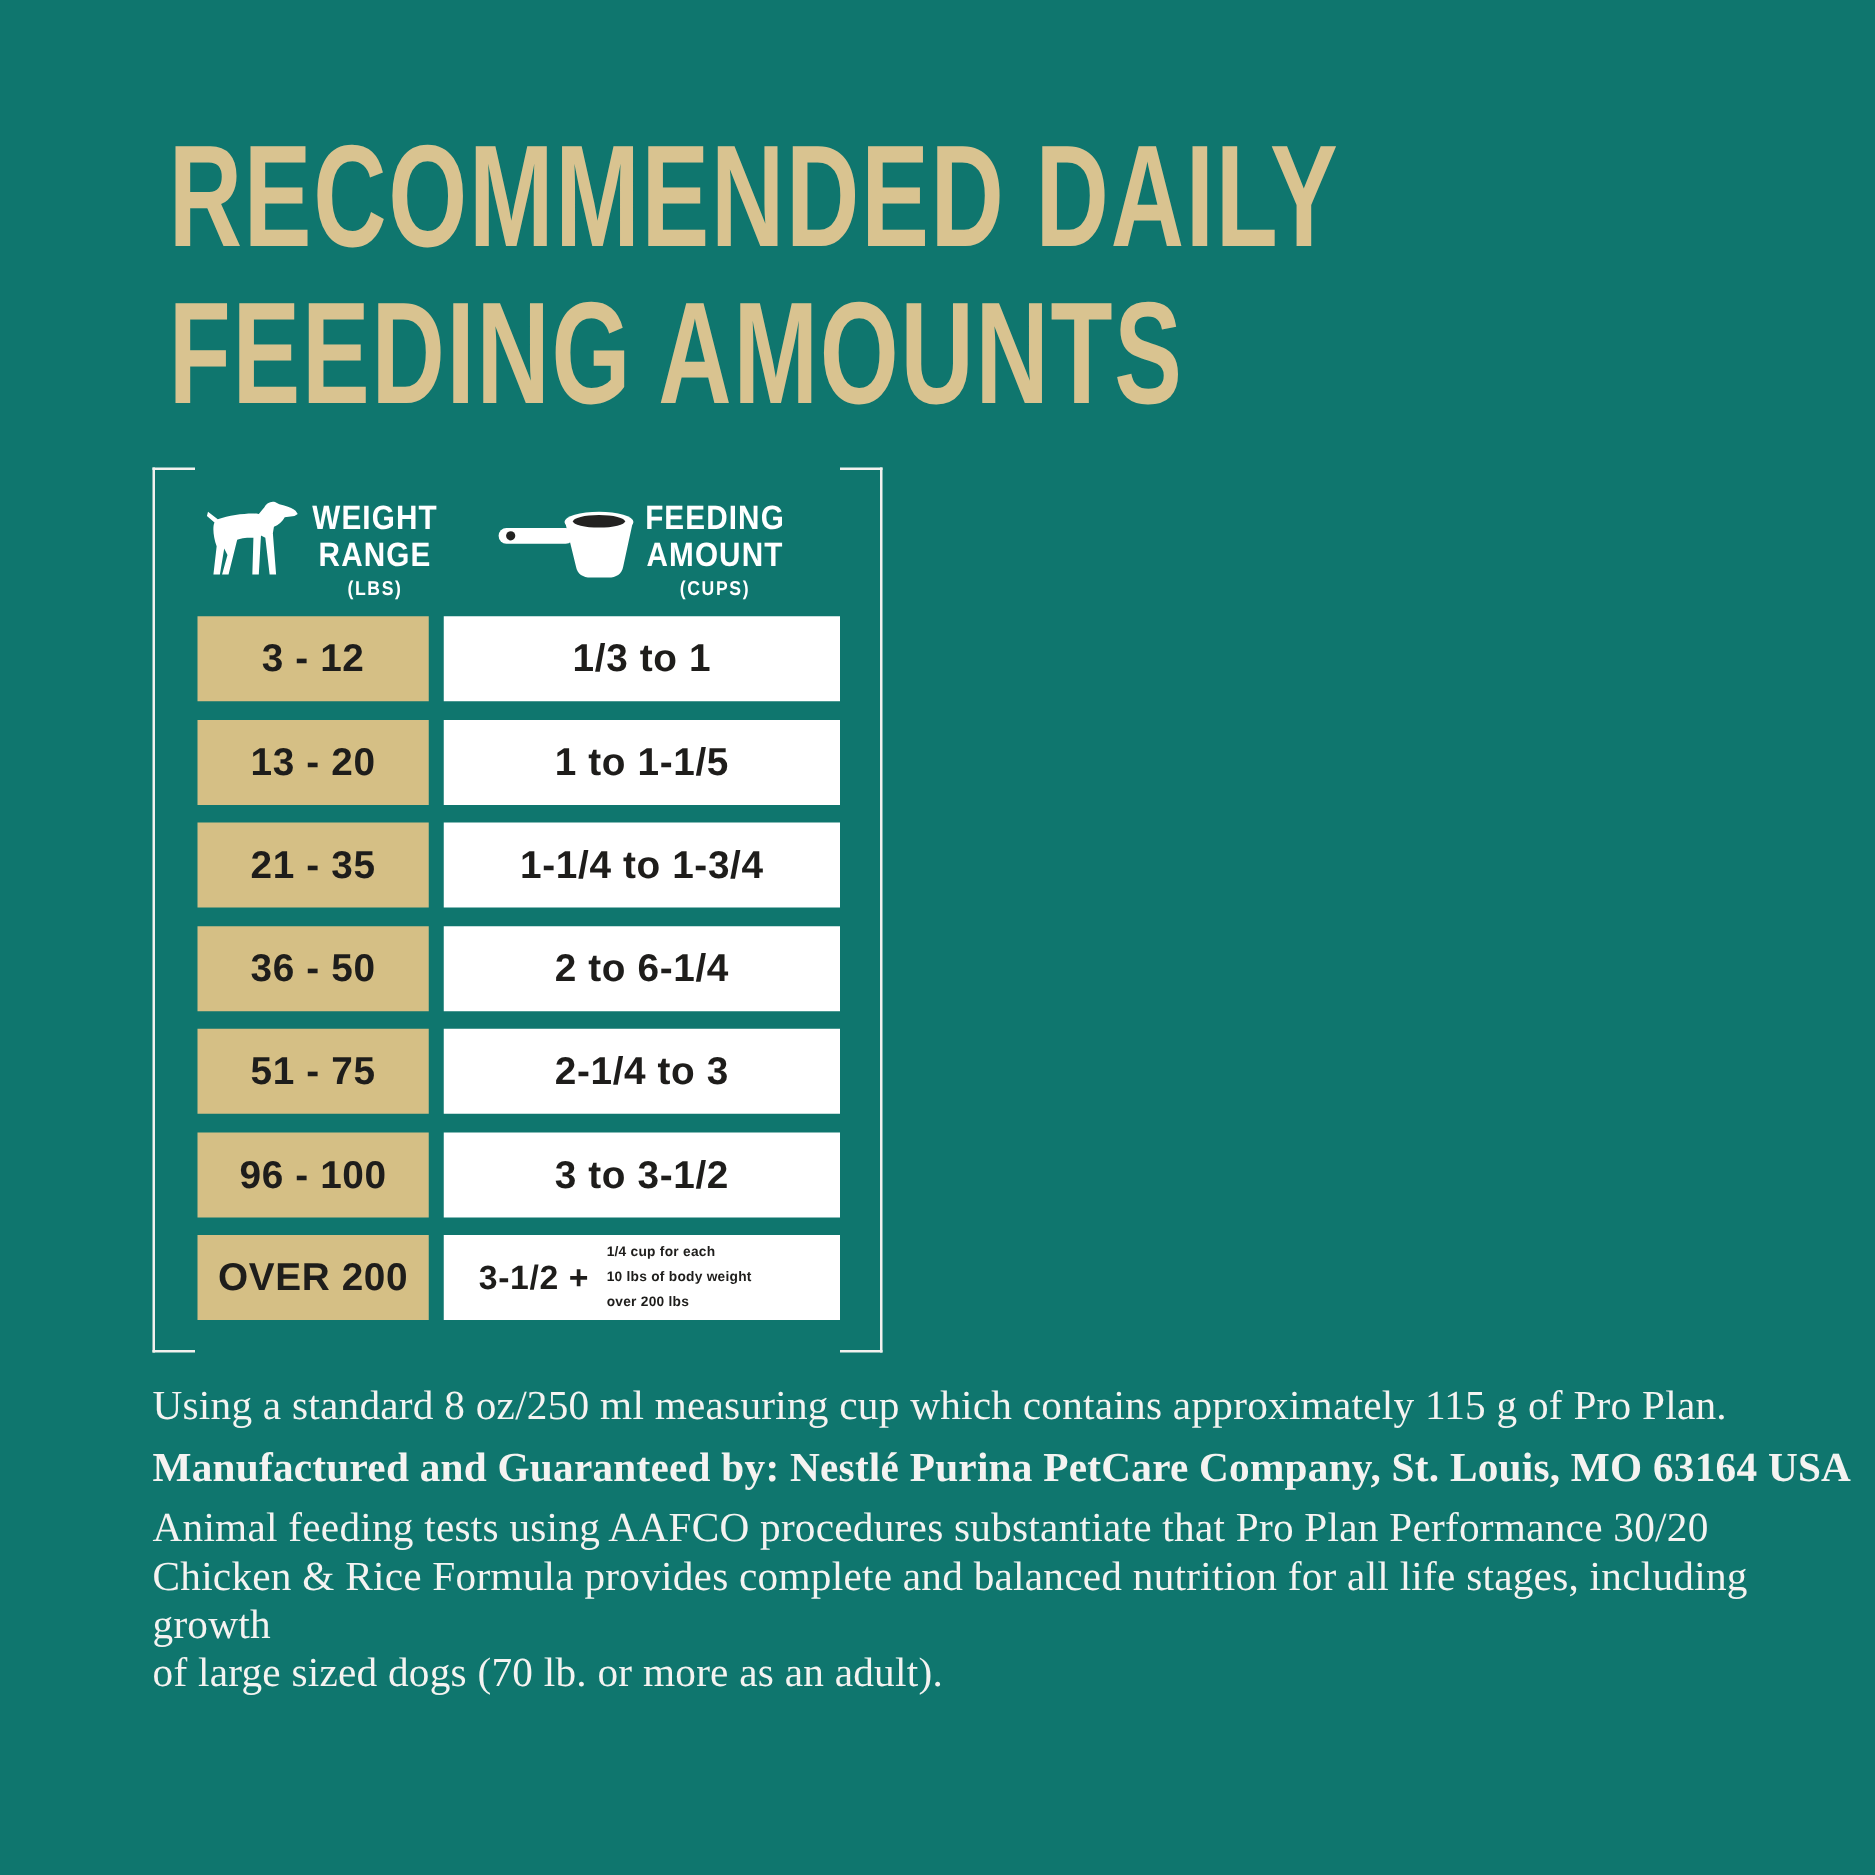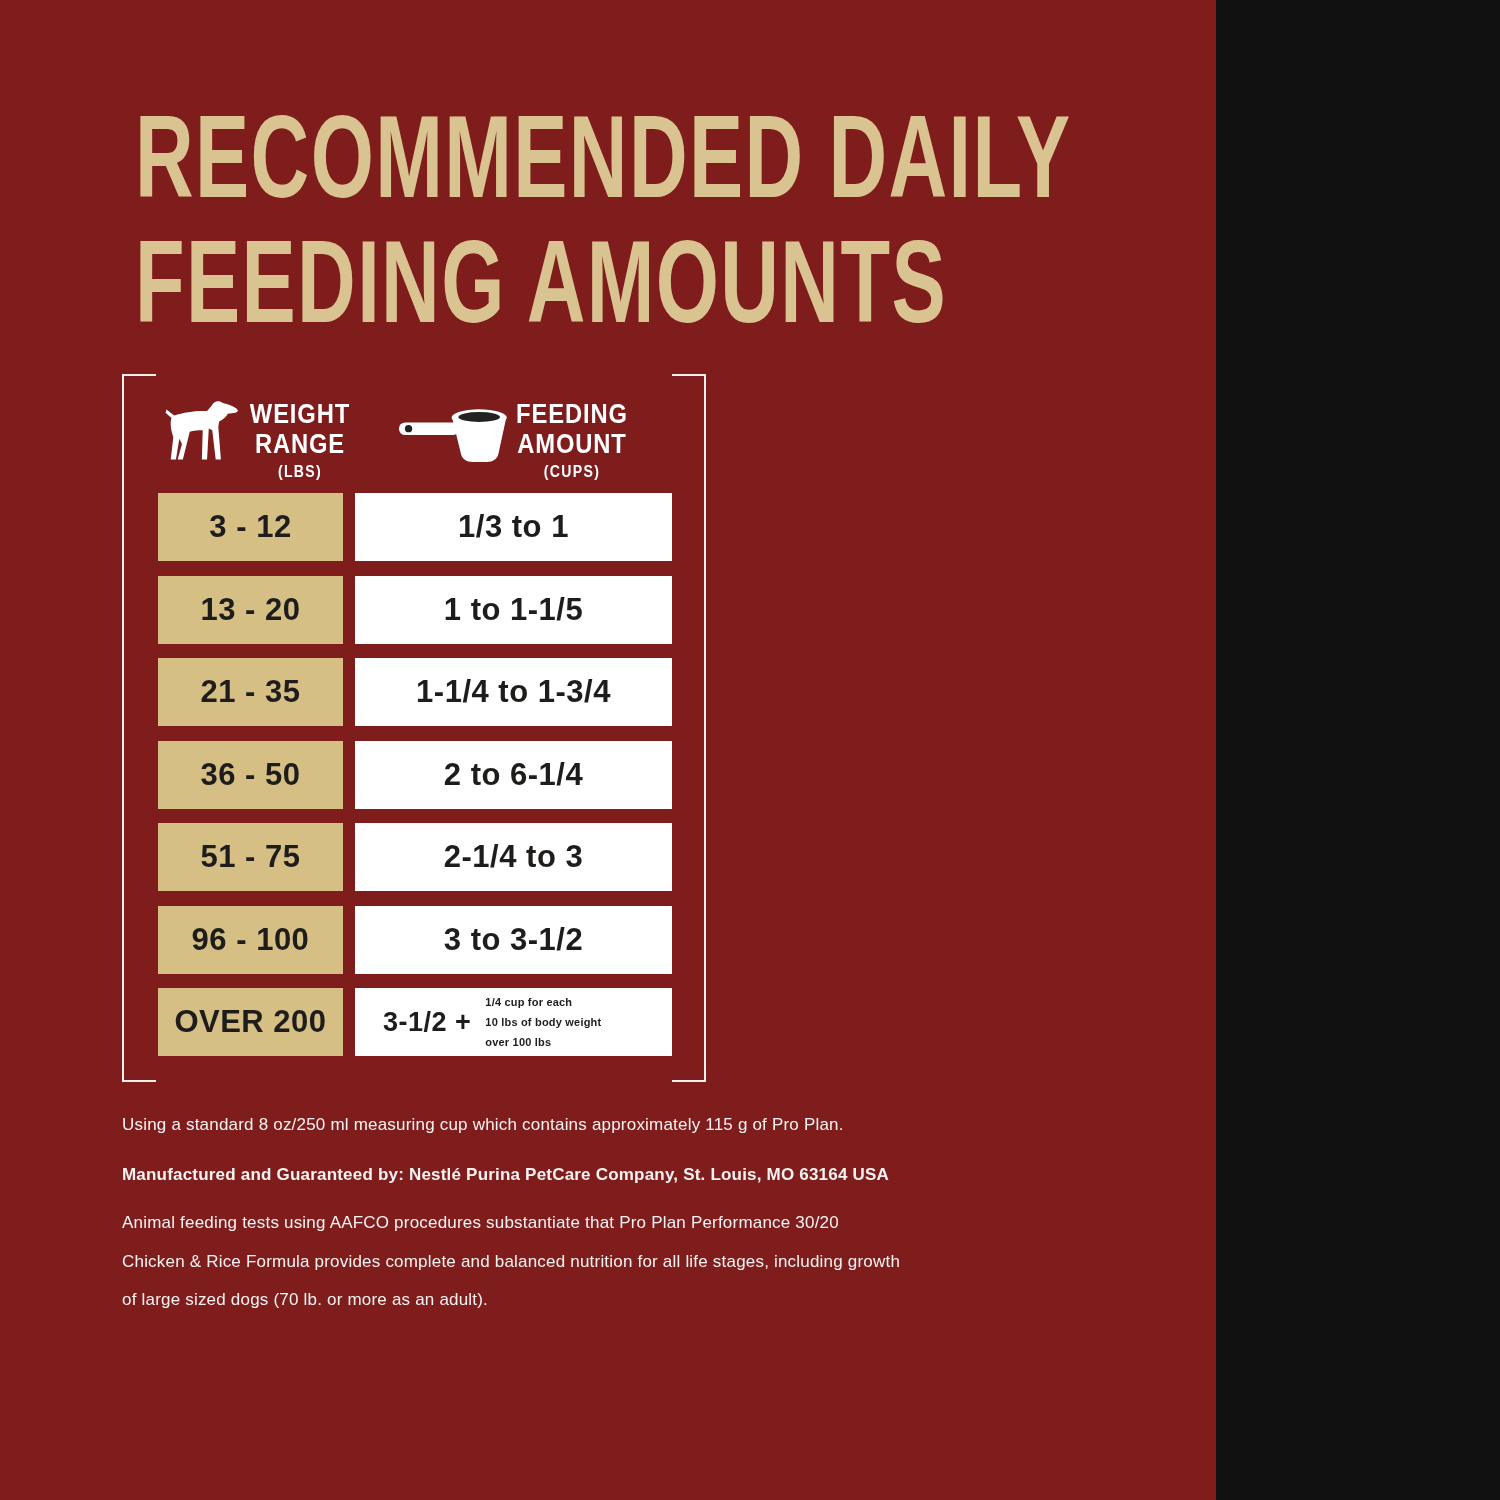--- a/index.html
+++ b/index.html
@@ -1,18 +1,18 @@
 <!DOCTYPE html>
 <html><head>
 <meta charset="utf-8">
 <style>
   html,body { margin:0; padding:0; background:#111; }
   .canvas {
-    position:relative; width:1216px; height:1500px;
-    background:#7f1d1d; overflow:hidden;
+    position:relative; width:1500px; height:1500px;
+    background:#0f766e; overflow:hidden;
     font-family:"Liberation Sans", sans-serif;
   }
 
   
   .title {
     position:absolute; left:135px; top:95px; margin:0;
     font-size:116px; font-weight:700; line-height:125px;
     letter-spacing:2px; color:#d9c390; white-space:nowrap;
     transform:scaleX(0.70); transform-origin:0 0;
   }
@@ -51,21 +51,21 @@
   .cell.gold  { width:185px; background:#d5bf85;text-align:center; }
   .cell.white { width:317px; background:#ffffff; }
   .cell.white.split { justify-content:flex-start; padding-left:28px; box-sizing:border-box; }
   .big-amount { font-size:27px; white-space:nowrap; }
   .note { margin-left:14px; text-align:left; }
   .note span { display:block; font-size:11px; line-height:20px; font-weight:700; letter-spacing:0.2px; }
 
   
   .foot {
     position:absolute; left:122px; margin:0;
-    color:#f4f3f1; font-size:17px; line-height:30px; letter-spacing:0.2px;
+    color:#f4f3f1; font-size:33px; line-height:30px; letter-spacing:0.2px;font-family:Liberation Serif, serif;
   }
   .foot.note-line { top:1110px; }
   .foot.manu { top:1160px; font-weight:700; }
   .foot.aafco { top:1204px; line-height:38.5px; }
 </style>
 </head>
 <body>
 
 <div class="canvas">
 
@@ -124,21 +124,21 @@
       <div class="cell gold">96 - 100</div>
       <div class="cell white">3 to 3-1/2</div>
     </div>
     <div class="row">
       <div class="cell gold">OVER 200</div>
       <div class="cell white split">
         <span class="big-amount">3-1/2 +</span>
         <span class="note">
           <span>1/4 cup for each</span>
           <span>10 lbs of body weight</span>
-          <span>over 100 lbs</span>
+          <span>over 200 lbs</span>
         </span>
       </div>
     </div>
   </div>
 
   <p class="foot note-line">Using a standard 8 oz/250 ml measuring cup which contains approximately 115 g of Pro Plan.</p>
   <p class="foot manu">Manufactured and Guaranteed by: Nestlé Purina PetCare Company, St. Louis, MO 63164 USA</p>
   <div class="foot aafco">
     <div>Animal feeding tests using AAFCO procedures substantiate that Pro Plan Performance 30/20</div>
     <div>Chicken &amp; Rice Formula provides complete and balanced nutrition for all life stages, including growth</div>

